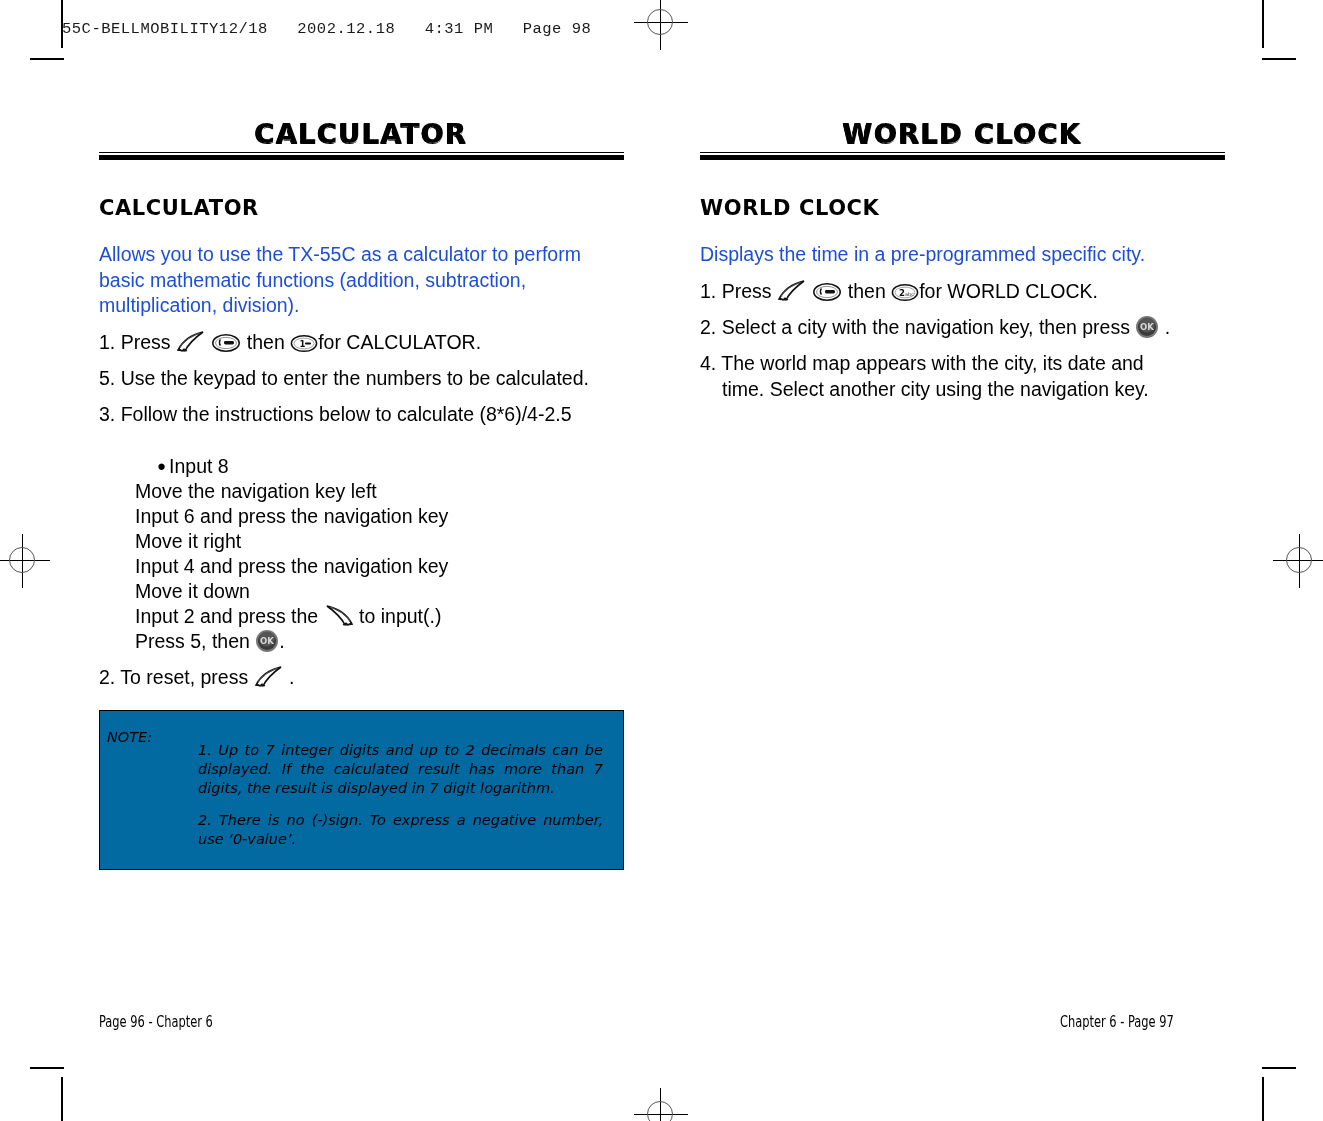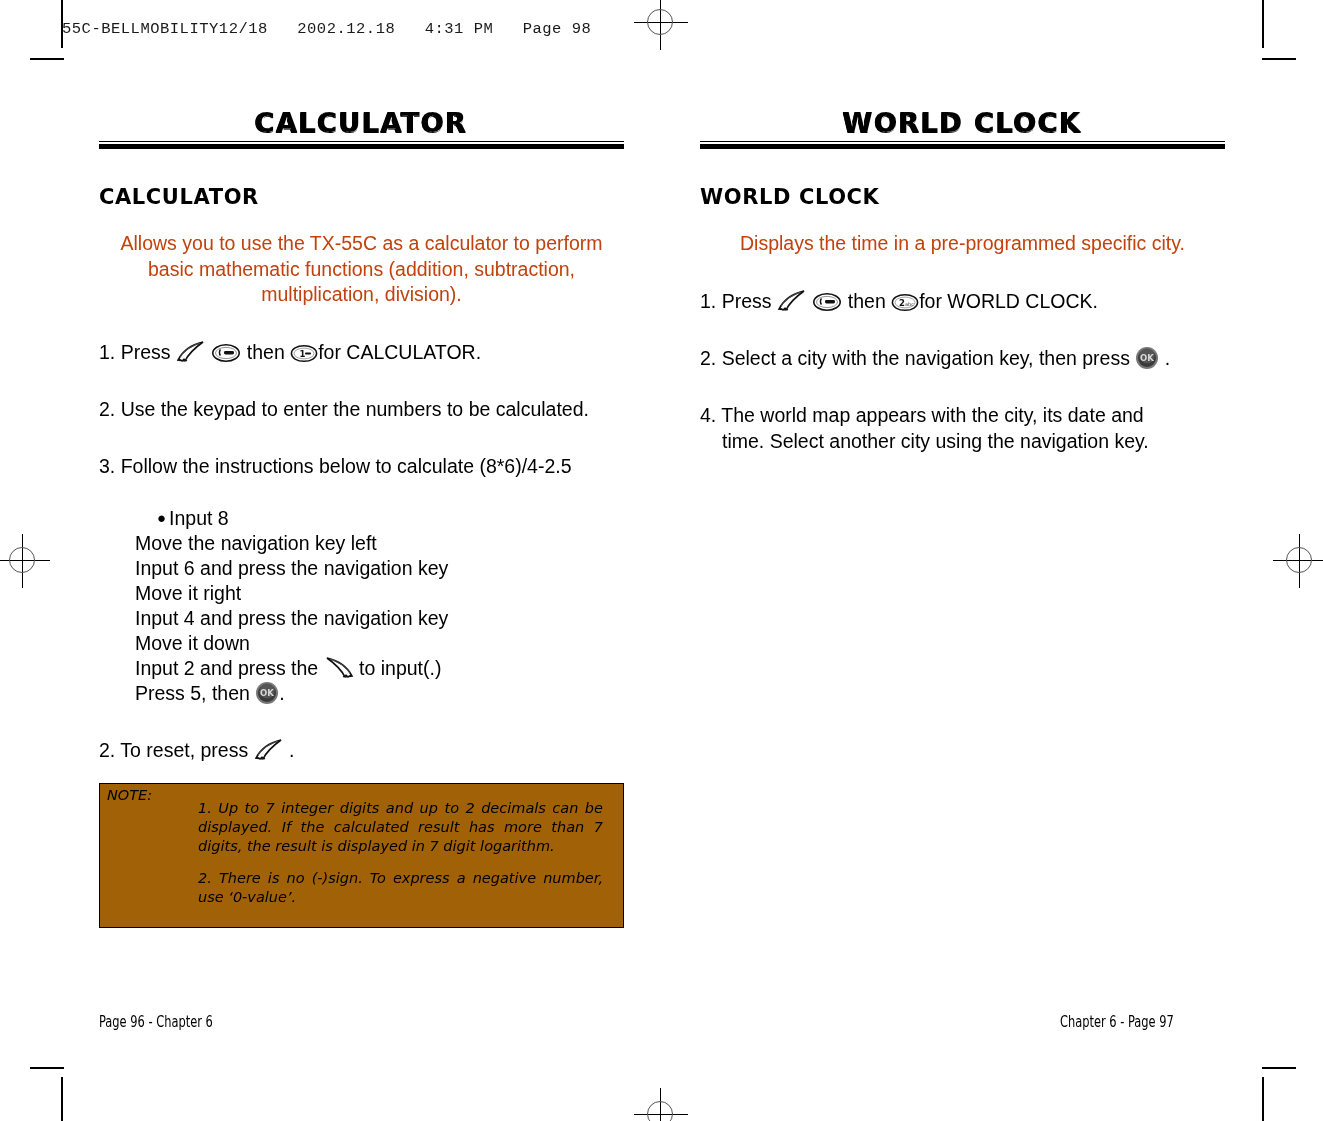--- a/index.html
+++ b/index.html
@@ -61,21 +61,21 @@
     font-family: "Liberation Mono", monospace;
     font-size: 15.5px;
     letter-spacing: 0.5px;
     color: #1a1a1a;
     white-space: pre;
   }
 
   
   .col {
     position: absolute;
-    top: 107px;
+    top: 118px;
     width: 525px;
   }
   .col-left  { left: 99px; }
   .col-right { left: 700px; }
 
   
   .banner { position: relative; height: 52px; }
   .banner-title {
     text-align: center;
     font-family: "DejaVu Sans", sans-serif;
@@ -109,25 +109,24 @@
     font-size: 21px;
     letter-spacing: 0.6px;
     color: #000;
   }
 
   
   .para {
     margin-top: 22px;
     font-size: 19.5px;
     line-height: 25.5px;
-    color: #c2410c;
-    text-align: center;
+    color: #1d4ed8;
   }
   .step {
-    margin-top: 31px;
+    margin-top: 10px;
     font-size: 19.5px;
     line-height: 26px;
     color: #000;
   }
   .step .cont {
     display: block;
     padding-left: 22px;
   }
   .step-inline { display: inline; }
 
@@ -153,22 +152,22 @@
   .key {
     display: inline-block;
     vertical-align: -5px;
   }
   .key svg { display: block; }
 
   
   .note-box {
     margin-top: 20px;
     border: 1px solid #000;
-    background: #a16207;
-    padding: 2px 7px 7px 7px;
+    background: #0369a1;
+    padding: 17px 7px 7px 7px;
     display: flex;
     box-sizing: border-box;
     justify-content: flex-end;
   }
   .note-label {
     font-family: "DejaVu Sans", sans-serif;
     font-style: italic;
     font-weight: normal;
     font-size: 14.5px;
     line-height: 19px;
@@ -265,21 +264,21 @@
     <span class="key">
       <svg width="28" height="21" viewBox="0 0 28 21">
         <ellipse cx="14" cy="10.5" rx="12.6" ry="7.8" fill="#ffffff" stroke="#111" stroke-width="1.5"></ellipse>
         <ellipse cx="14" cy="10.5" rx="10" ry="5.4" fill="none" stroke="#999" stroke-width="0.9"></ellipse>
         <text x="9.5" y="14" font-family="DejaVu Sans, sans-serif" font-size="8.5" font-weight="bold" fill="#111">1</text>
         <rect x="15" y="9.4" width="6" height="2.1" rx="0.9" fill="#111"></rect>
       </svg>
     </span><span class="step-inline">for CALCULATOR.</span>
   </div>
 
-  <div class="step">2. Use the keypad to enter the numbers to be calculated.</div>
+  <div class="step">5. Use the keypad to enter the numbers to be calculated.</div>
 
   <div class="step">3. Follow the instructions below to calculate (8*6)/4-2.5</div>
 
   <div class="bullet-block">
     <div class="bline first">
       <span class="bullet-dot">●</span><span>Input 8</span>
     </div>
     <div class="bline">Move the navigation key left</div>
     <div class="bline">Input 6 and press the navigation key</div>
     <div class="bline">Move it right</div>

